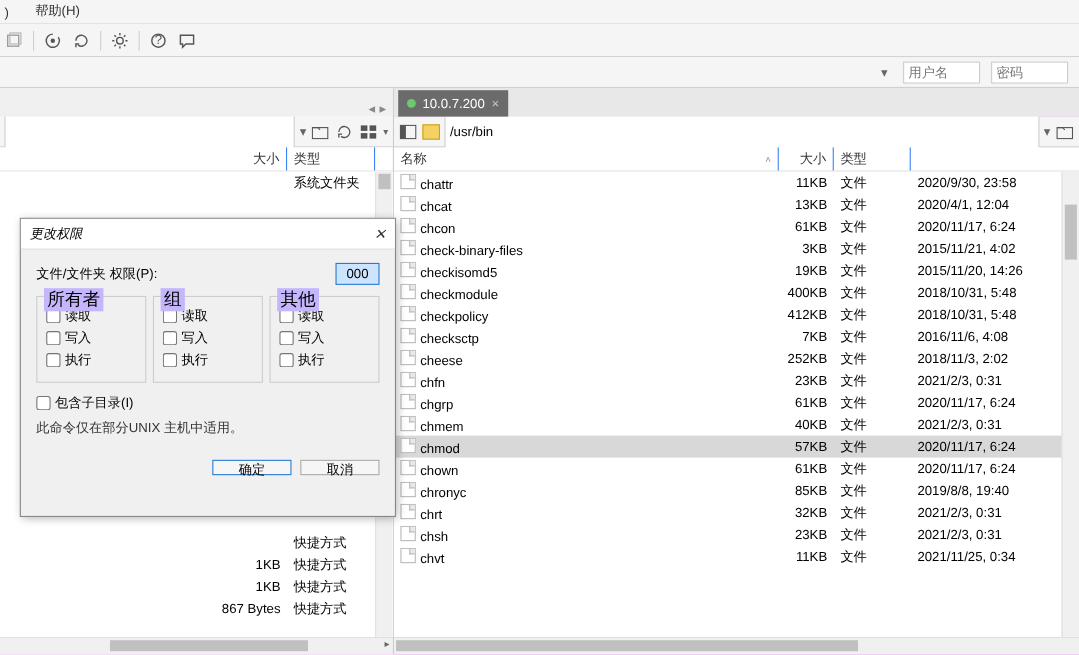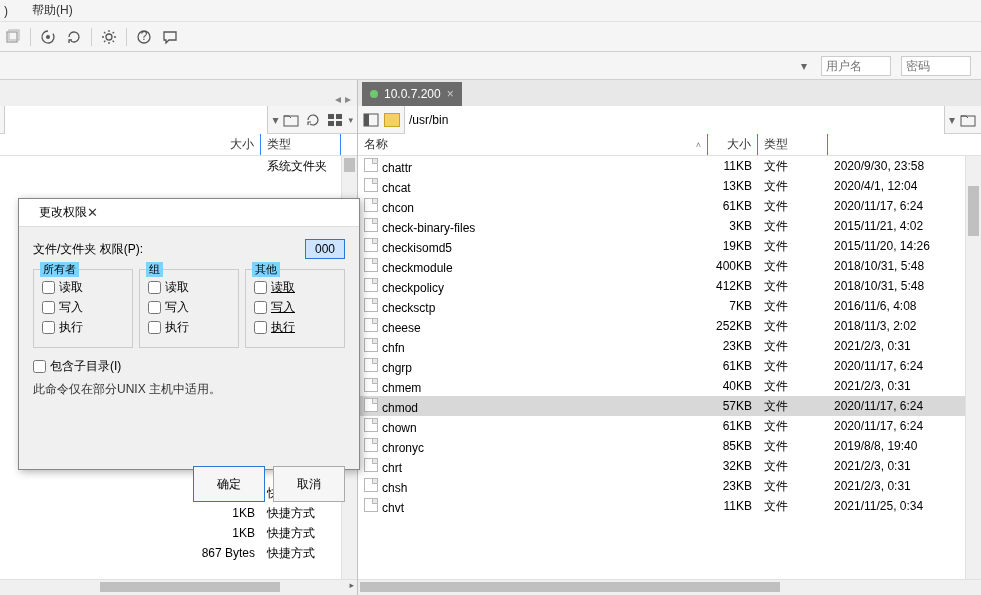--- a/index.html
+++ b/index.html
@@ -49,35 +49,35 @@
   .col-type-l { width: 80px; }
 
   .scroll-ind { position:absolute; right:0; top:0; width:16px; bottom:0; background:#f0f0f0; border-left:1px solid #e0e0e0;}
   .scroll-ind .thumb { position:absolute; left:2px; right:2px; background:#c0c0c0; }
 
   .bottom-scroll { height:16px; background:#f0f0f0; border-top:1px solid #e0e0e0; display:flex; }
   .bottom-scroll .thumb-h { height:10px; margin:2px; background:#c0c0c0; }
 
   
   .dialog { position:absolute; left:18px; top:198px; width:342px; height:272px; background:#f0f0f0; border:1px solid #888; box-shadow:2px 2px 8px rgba(0,0,0,0.3); z-index:100;}
-  .dialog .titlebar { height:28px; background:#fff; display:flex; align-items:center; padding:0 20px; border-bottom:1px solid #ddd;}
+  .dialog .titlebar { height:28px; background:#fff; display:flex; align-items:center; justify-content:space-between; padding:0 8px; border-bottom:1px solid #ddd;font-style:italic;}
   .dialog .titlebar .close-x { font-size:13px; color:#333; cursor:pointer; }
   .dialog .body { padding:12px 14px; }
   .dialog .perm-row { display:flex; align-items:center; margin-bottom:10px; }
   .dialog .perm-row label:first-child { flex:1; }
   .dialog .perm-input { width:40px; height:20px; border:1px solid #2a7ad4; background:#cde4ff; text-align:center; color:#000;}
   .dialog .groups { display:flex; gap:0; margin-bottom:10px;}
   .dialog .group { border:1px solid #ccc; padding:6px 8px 8px; flex:1; margin-right:6px; position:relative;}
-  .dialog .group:last-child{margin-right:0;text-decoration:underline;}
-  .dialog .group .g-title { position:absolute; top:-8px; left:6px; background:#7dd3fc; padding:0 3px; font-size:11px;}
+  .dialog .group:last-child{margin-right:0;}
+  .dialog .group .g-title { position:absolute; top:-8px; left:6px; background:#c4b5fd; padding:0 3px; font-size:16px;}
   .dialog .chk { display:flex; align-items:center; margin:3px 0;}
   .dialog .chk input { margin-right:4px; width:13px; height:13px;}
   .dialog .note { color:#333; margin-top:6px;}
   .dialog .buttons { display:flex; justify-content:flex-end; gap:8px; padding:8px 14px;}
-  .dialog button { width:72px; height:36px; background:#f6f6f6; border:1px solid #aaa;margin-top:48px;}
+  .dialog button { width:72px; height:14px; background:#f6f6f6; border:1px solid #aaa;}
   .dialog button.primary { border:1px solid #2a7ad4;}
 
   .left-header-row { display:flex; justify-content:flex-end; }
   .left-bottom-rows { position:absolute; bottom:16px; left:0; right:16px;}
   .left-bottom-rows .row { justify-content:flex-end; }
 
   svg { display:block; }
 </style>
 </head>
 <body>

